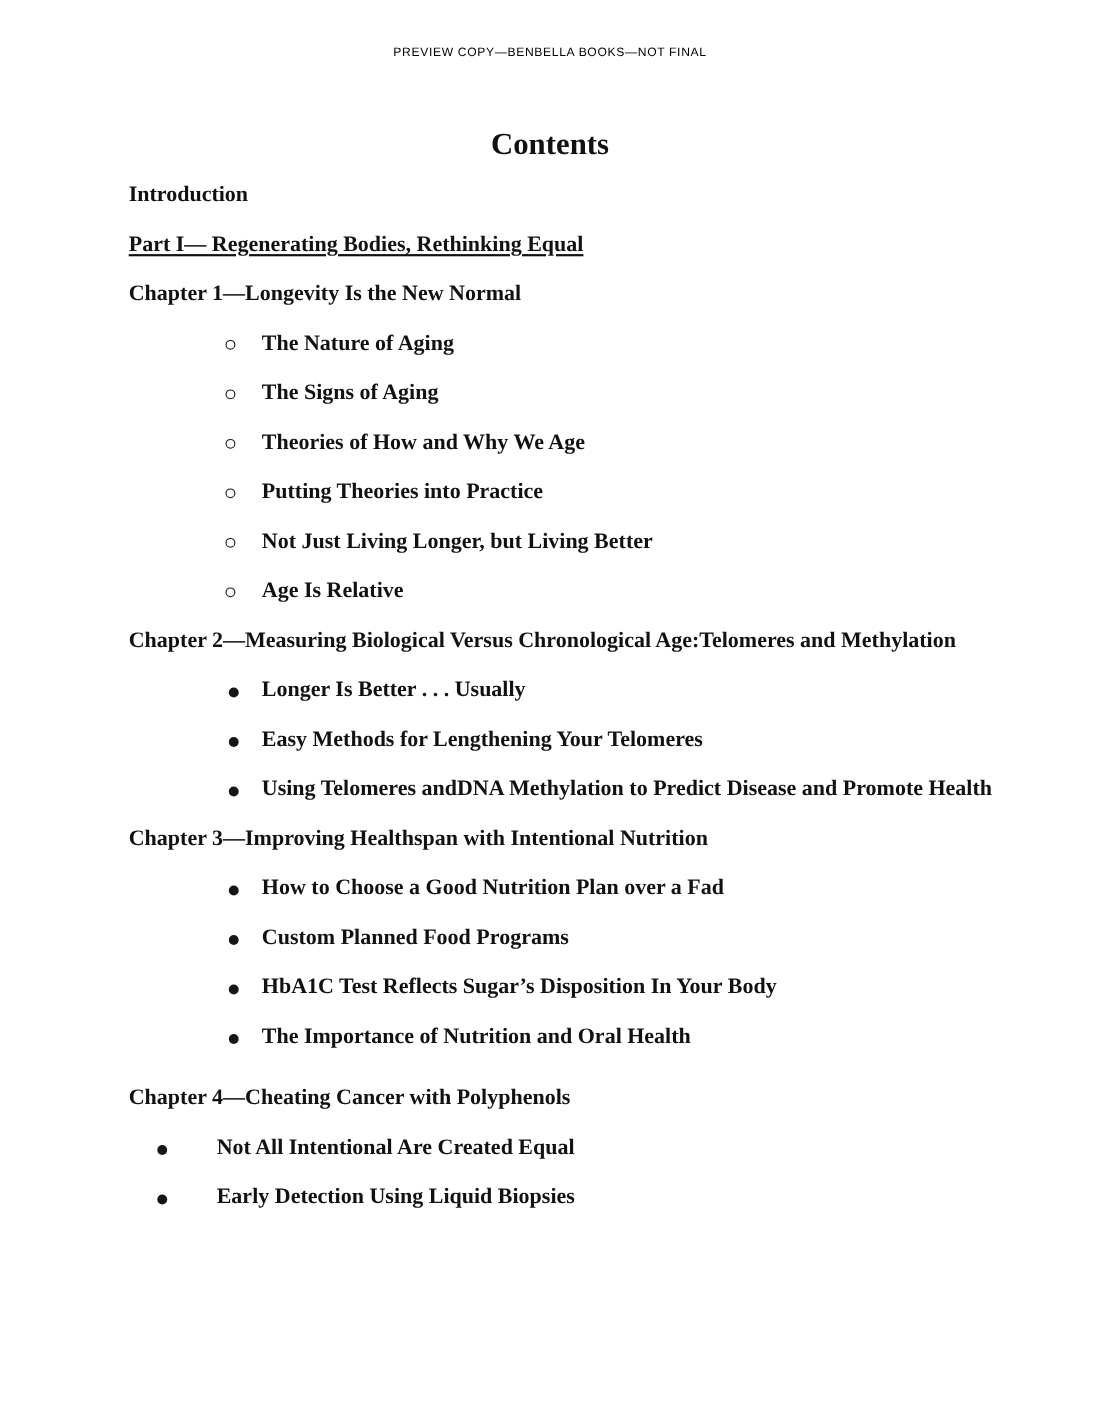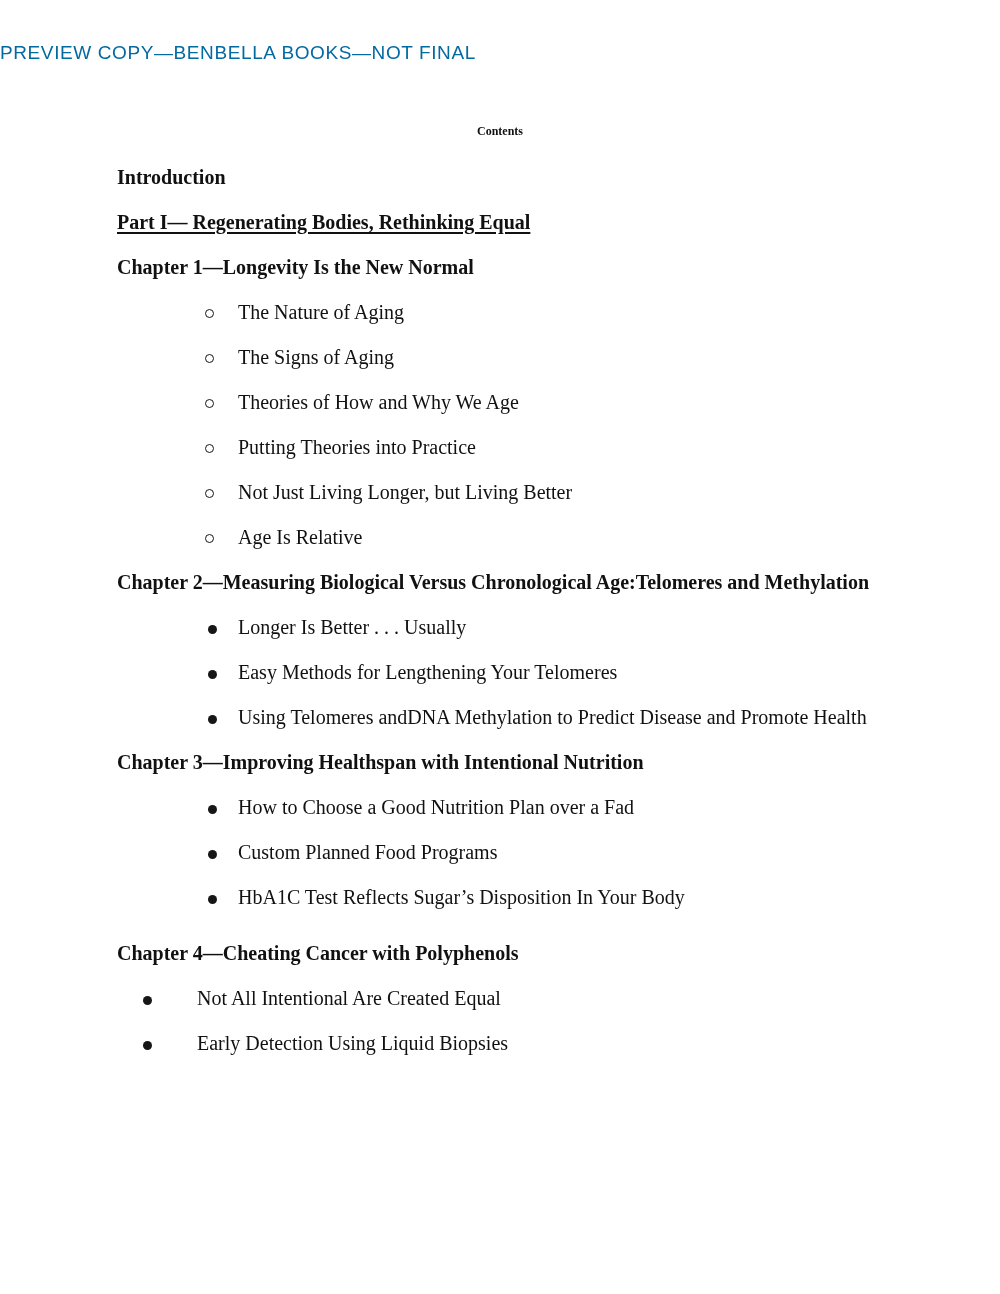--- a/index.html
+++ b/index.html
@@ -10,50 +10,51 @@
     position: relative;
     font-family: "Liberation Serif", serif;
     color: #141414;
     overflow: hidden;
   }
   .watermark {
     position: absolute;
     top: 42px;
     left: 0;
     width: 100%;
-    text-align: left;
+    text-align: center;
     font-family: "Liberation Sans", sans-serif;
-    font-size: 19px;
+    font-size: 11px;
     letter-spacing: 0.6px;
-    color: #0369a1;
+    color: #000000;
     white-space: nowrap;
   }
   .doc-title {
     position: absolute;
     top: 109px;
     left: 0;
     width: 100%;
     text-align: center;
-    font-size: 12px;
+    font-size: 28px;
     line-height: 45px;
     font-weight: bold;
     color: #111;
   }
   .content {
     position: absolute;
     top: 155px;
     left: 117px;
     width: 800px;
   }
   .row {
     position: relative;
     font-size: 20px;
     line-height: 45px;
     white-space: nowrap;
     color: #111;
+    font-weight: bold;
   }
   .h { font-weight: bold; }
   .u {
     text-decoration: underline;
     text-decoration-thickness: 2px;
     text-underline-offset: 3px;
   }
   .li13 { padding-left: 121px; }
   .li4  { padding-left: 80px;  }
   .marker {
@@ -138,20 +139,24 @@
     <span>How to Choose a Good Nutrition Plan over a Fad</span>
   </div>
   <div class="row li13">
     <span class="marker disc"></span>
     <span>Custom Planned Food Programs</span>
   </div>
   <div class="row li13">
     <span class="marker disc"></span>
     <span>HbA1C Test Reflects Sugar’s Disposition In Your Body</span>
   </div>
+  <div class="row li13">
+    <span class="marker disc"></span>
+    <span>The Importance of Nutrition and Oral Health</span>
+  </div>
 
   <div class="row h sp-before">Chapter 4—Cheating Cancer with Polyphenols</div>
 
   <div class="row li4">
     <span class="marker disc"></span>
     <span>Not All Intentional Are Created Equal</span>
   </div>
   <div class="row li4">
     <span class="marker disc"></span>
     <span>Early Detection Using Liquid Biopsies</span>

